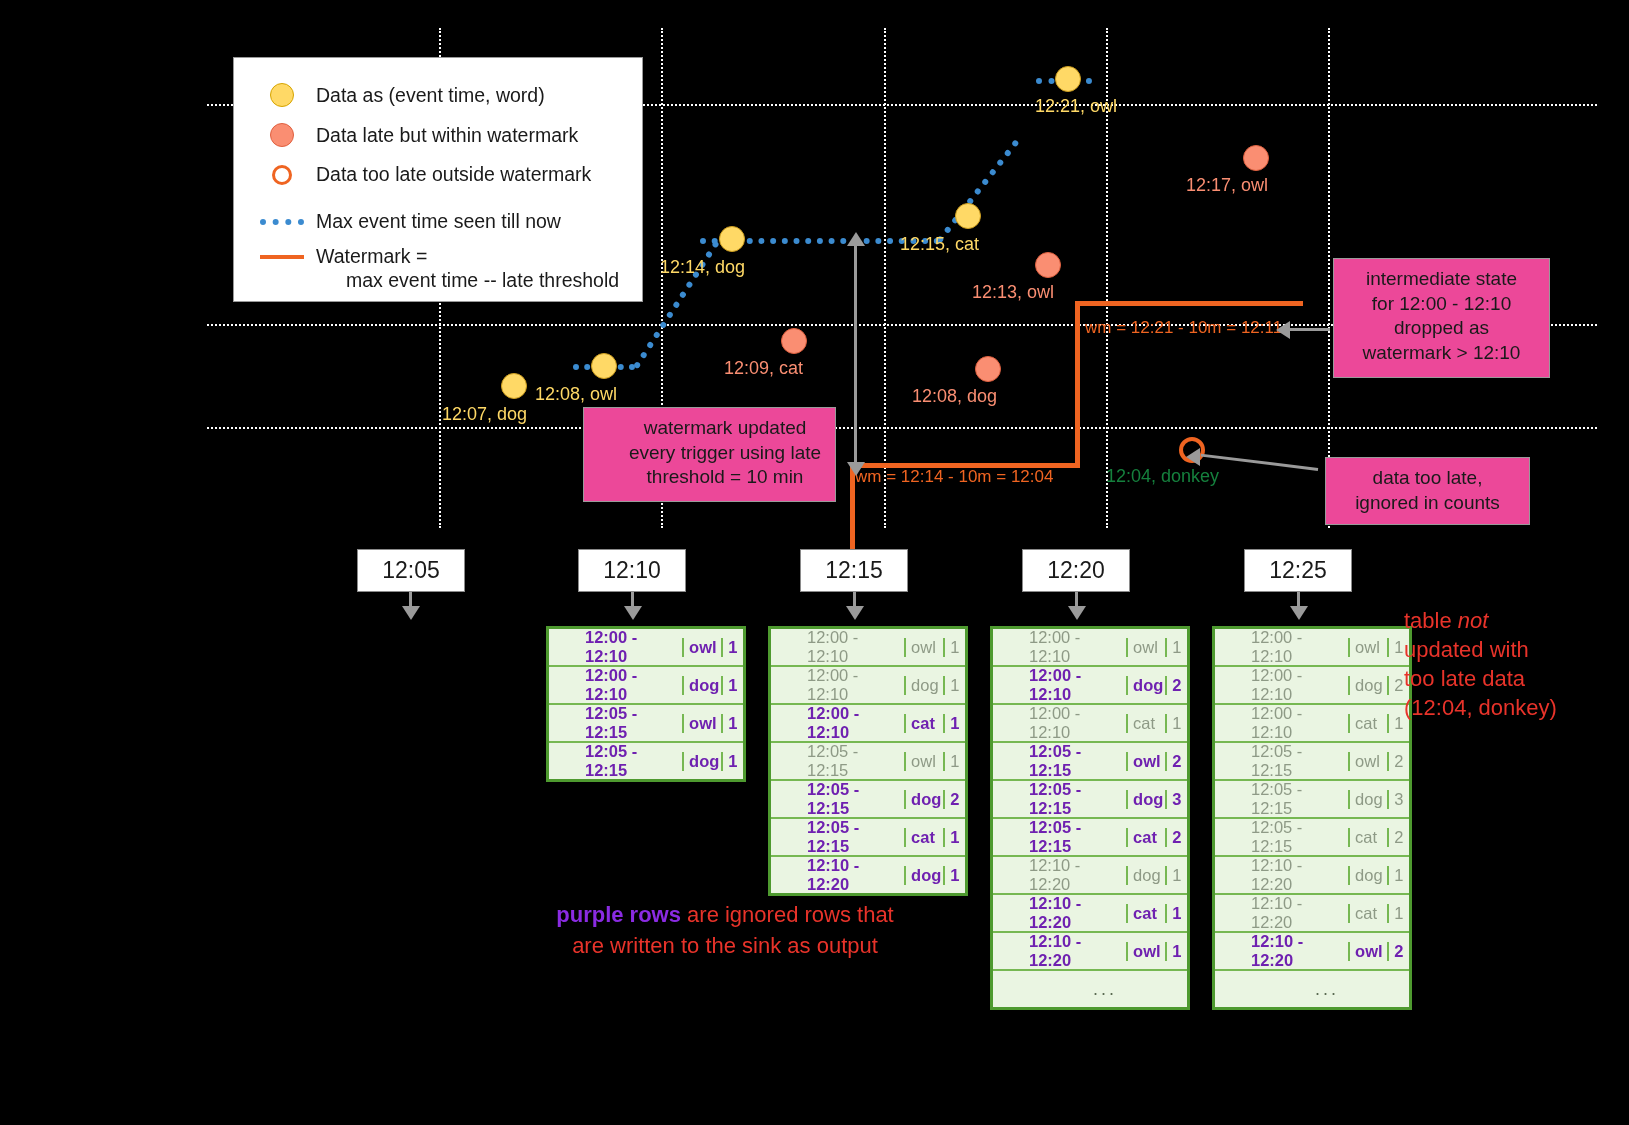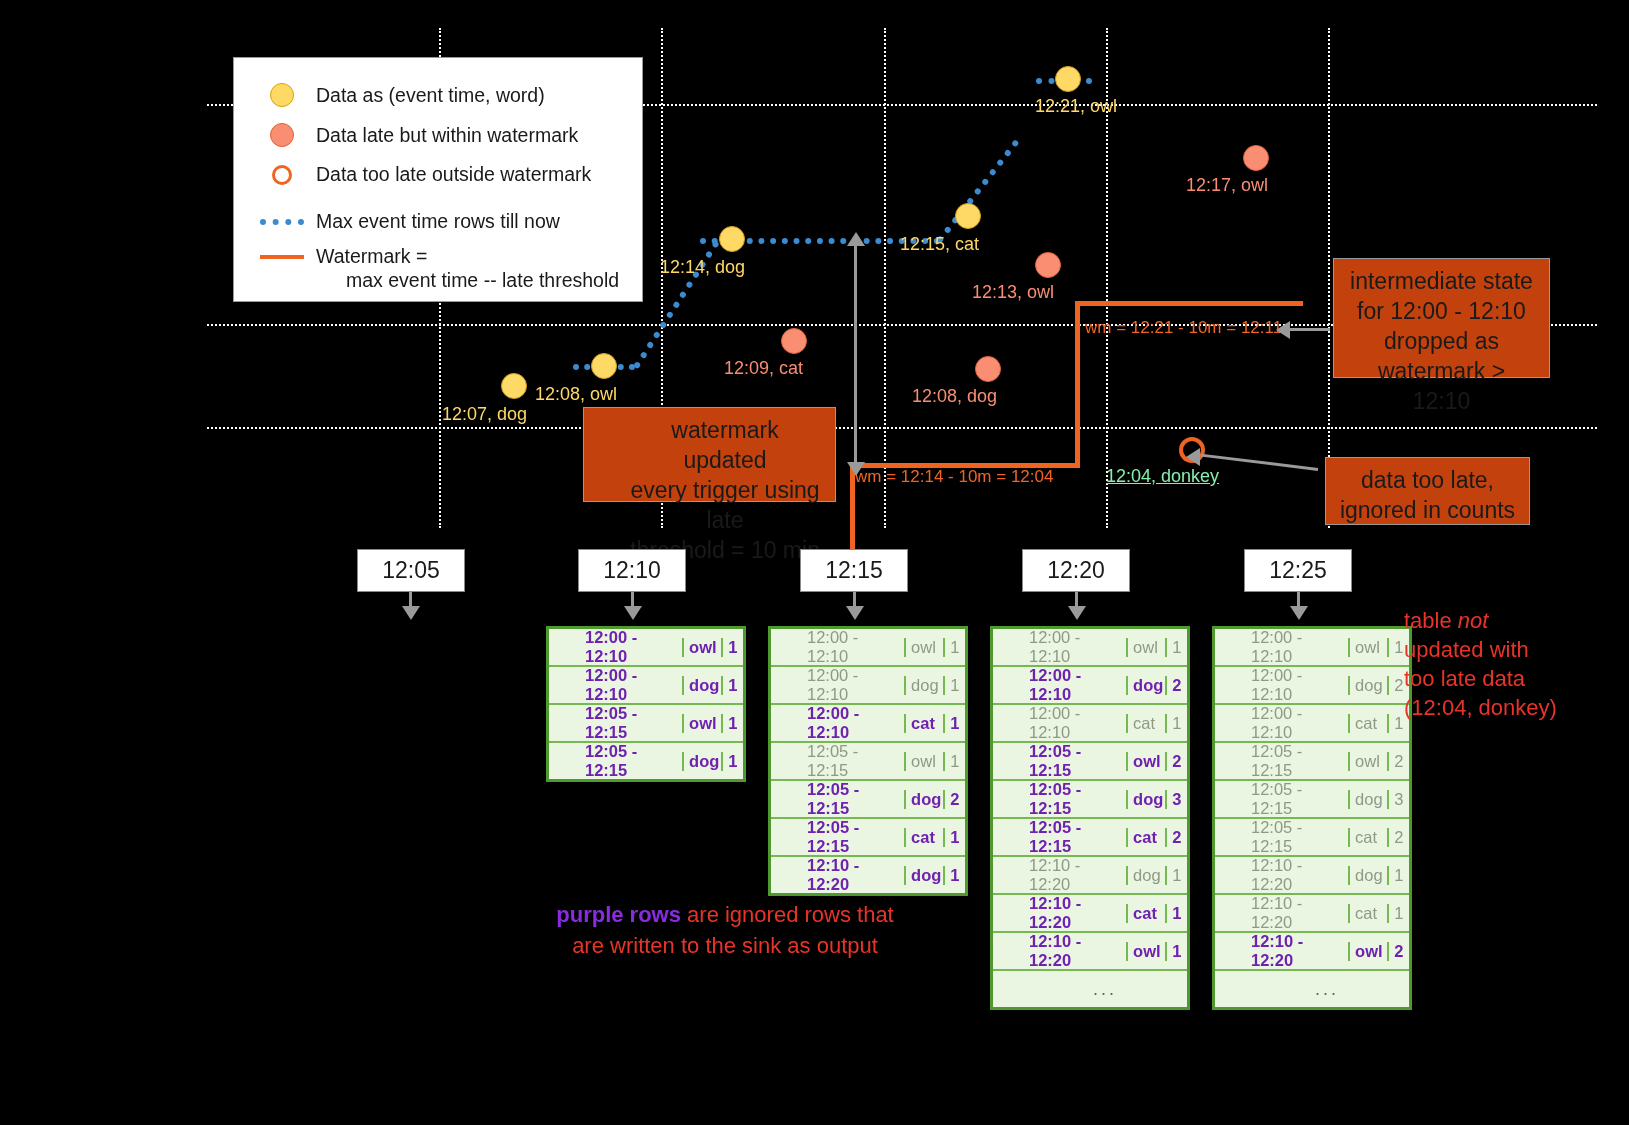--- a/index.html
+++ b/index.html
@@ -82,21 +82,21 @@
   .pt.yellow { background: #ffd966; border: 1px solid #cf9f1e; }
   .pt.salmon { background: #fa8e72; border: 1px solid #e0603f; }
   .pt.hollow { background: #000000; border: 4px solid #ef6421; }
   .pt-label {
     position: absolute;
     font-size: 18px;
     color: #ffd966;
     white-space: nowrap;
   }
   .pt-label.salmon-l { color: #fa8e72; }
-  .pt-label.hollow-l { color: #86efac; text-decoration: underline; }
+  .pt-label.hollow-l { color: #15803d; }
 
   
   .seg {
     position: absolute;
     height: 0;
     border-top: 6px dotted #3b8bd0;
     transform-origin: 0 0;
   }
 
   
@@ -107,24 +107,24 @@
   .wm-label {
     position: absolute;
     font-size: 17px;
     color: #ef6421;
     white-space: nowrap;
   }
 
   
   .callout {
     position: absolute;
-    background: #c2410c;
+    background: #ec4899;
     border: 1px solid #9a9a9a;
     color: #1a1a1a;
-    font-size: 23px;
+    font-size: 19px;
     line-height: 1.3;
     padding: 8px 12px;
     box-sizing: border-box;
     text-align: center;
   }
 
   
   .arrow-line { position: absolute; background: #9a9a9a; }
   .arrow-head {
     position: absolute; width: 0; height: 0;
@@ -257,21 +257,21 @@
     <div class="legend-row" style="top:105px;">
       <span class="legend-swatch">
           <span class="dot-hollow"></span>
         </span>
       <span class="legend-text">Data too late outside watermark</span>
     </div>
     <div class="legend-row" style="top:152px;">
       <span class="legend-swatch">
           <span class="line-dotted"></span>
         </span>
-      <span class="legend-text">Max event time rows till now</span>
+      <span class="legend-text">Max event time seen till now</span>
     </div>
     <div class="legend-row" style="top:186px; align-items:flex-start;">
       <span class="legend-swatch" style="height:26px;">
           <span class="line-solid"></span>
         </span>
       <span class="legend-text2">
         <span>Watermark =</span><br>
         <span style="padding-left:30px; display:inline-block;text-align:center;">max event time -- late threshold</span>
       </span>
     </div>

